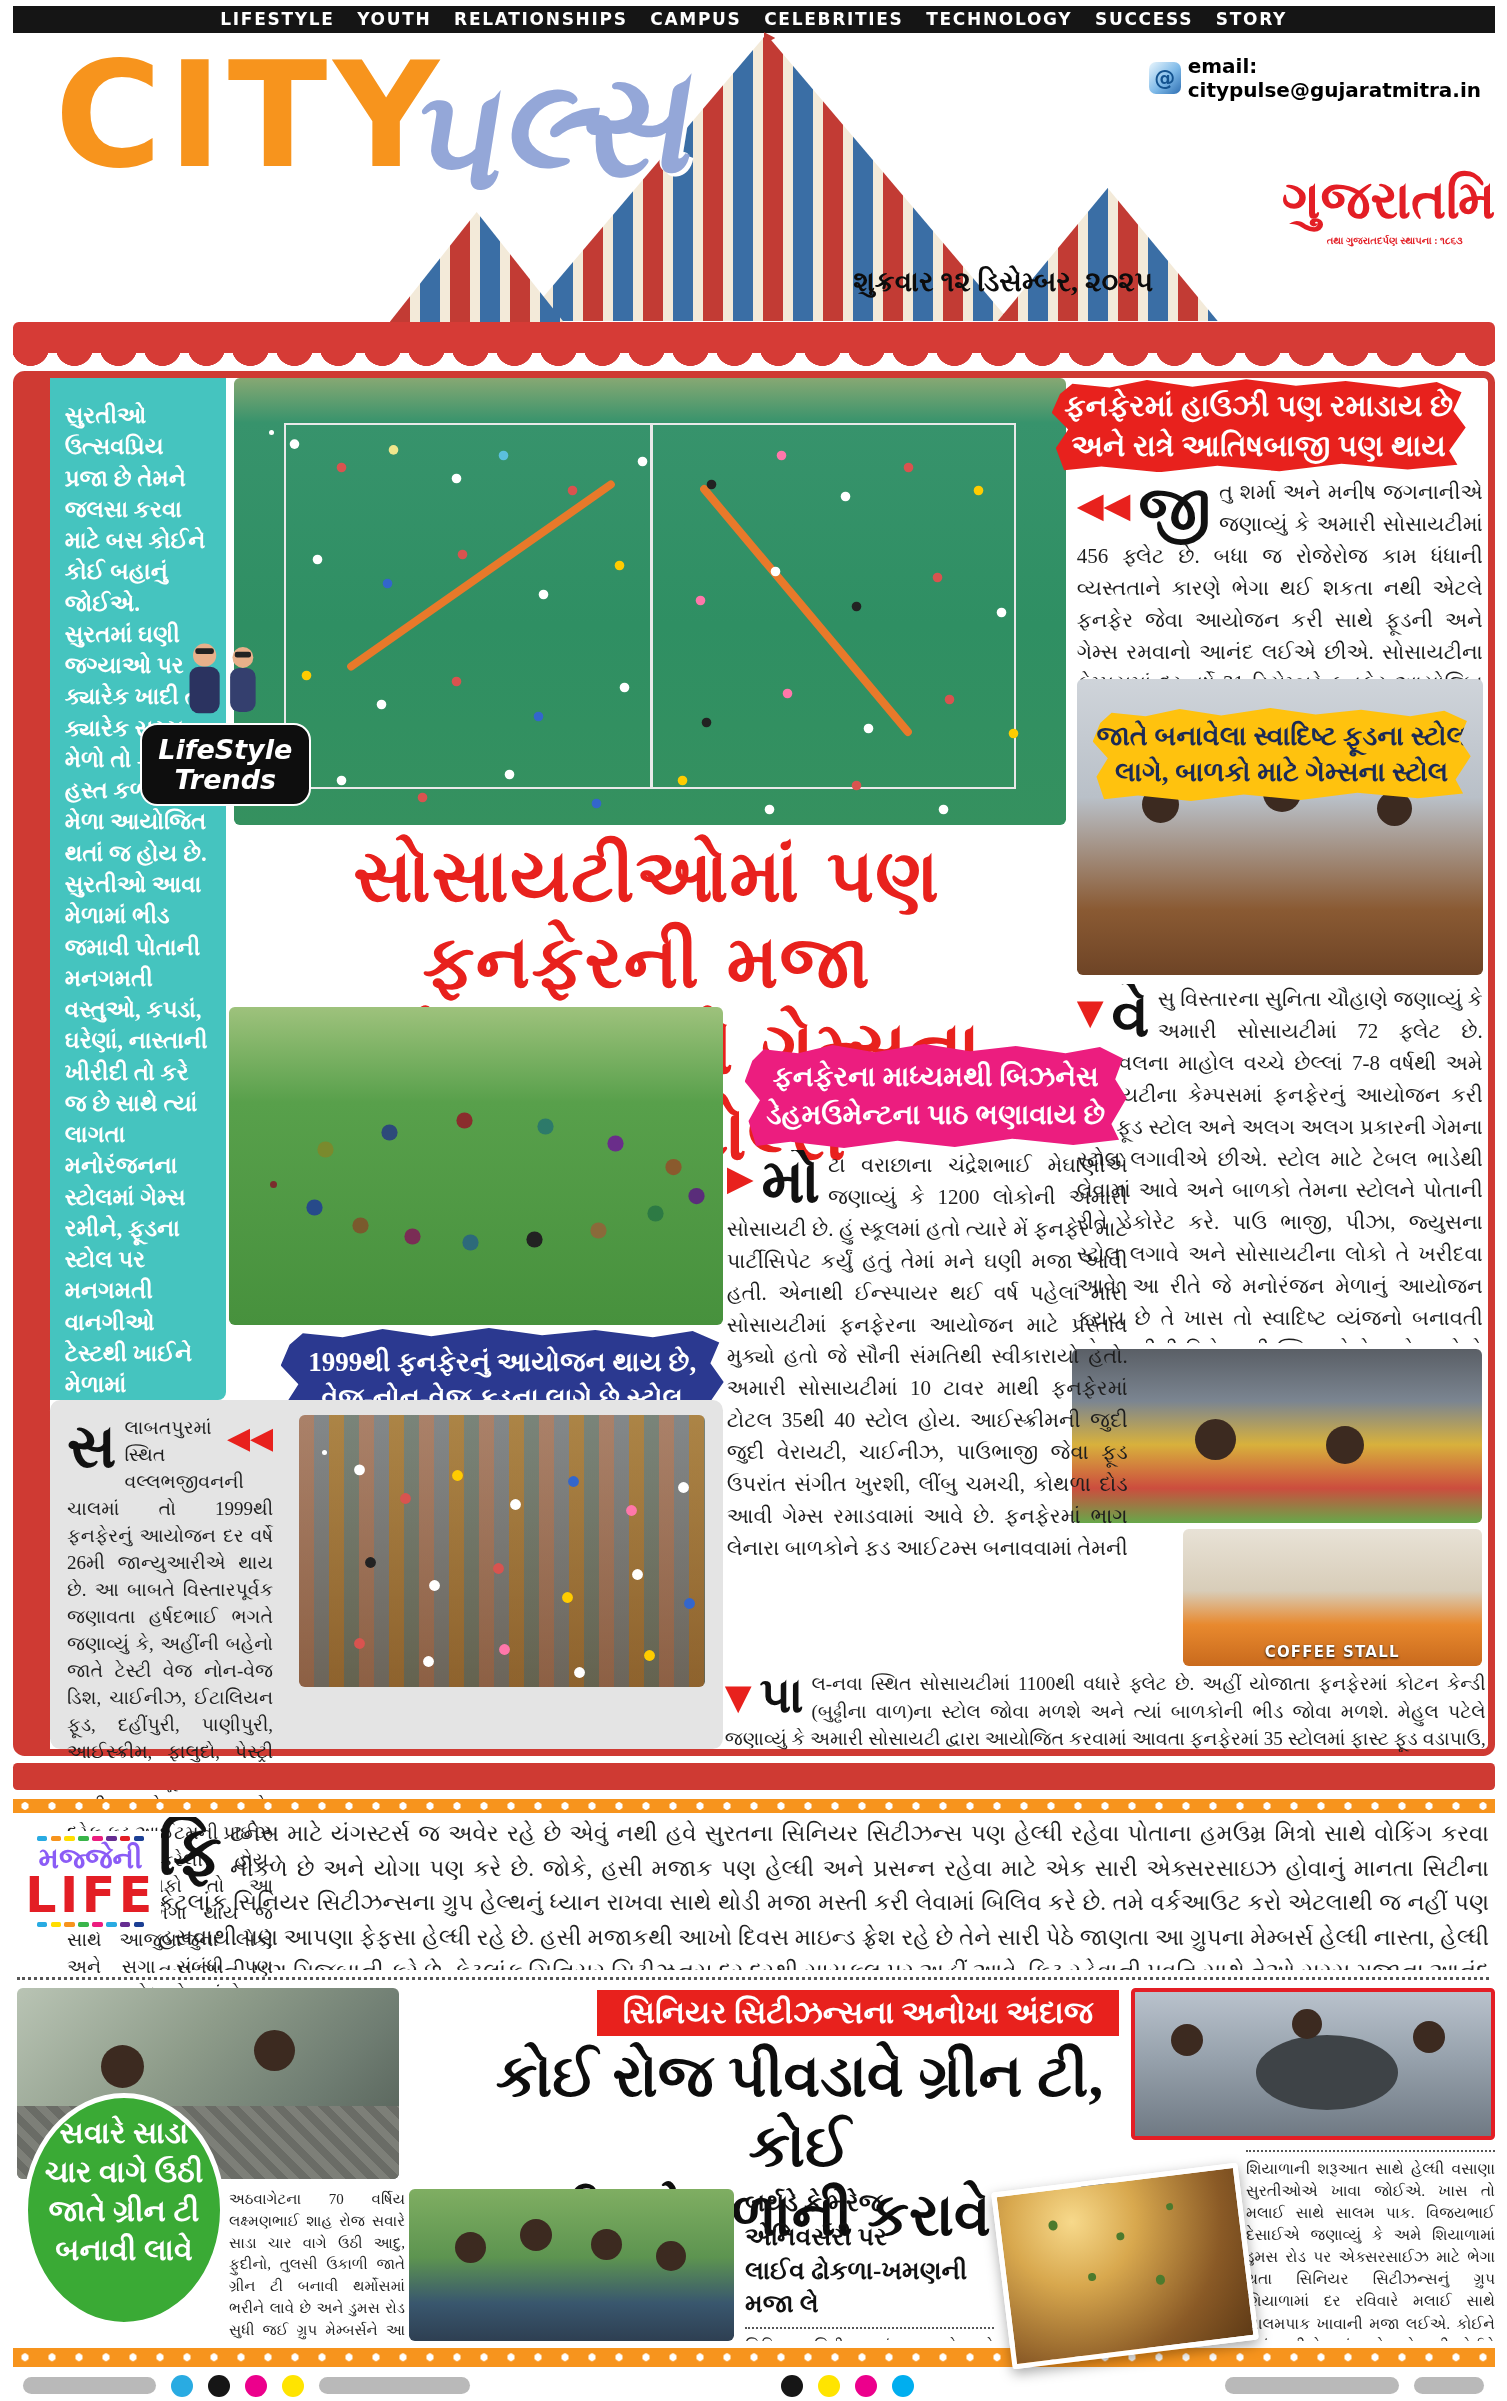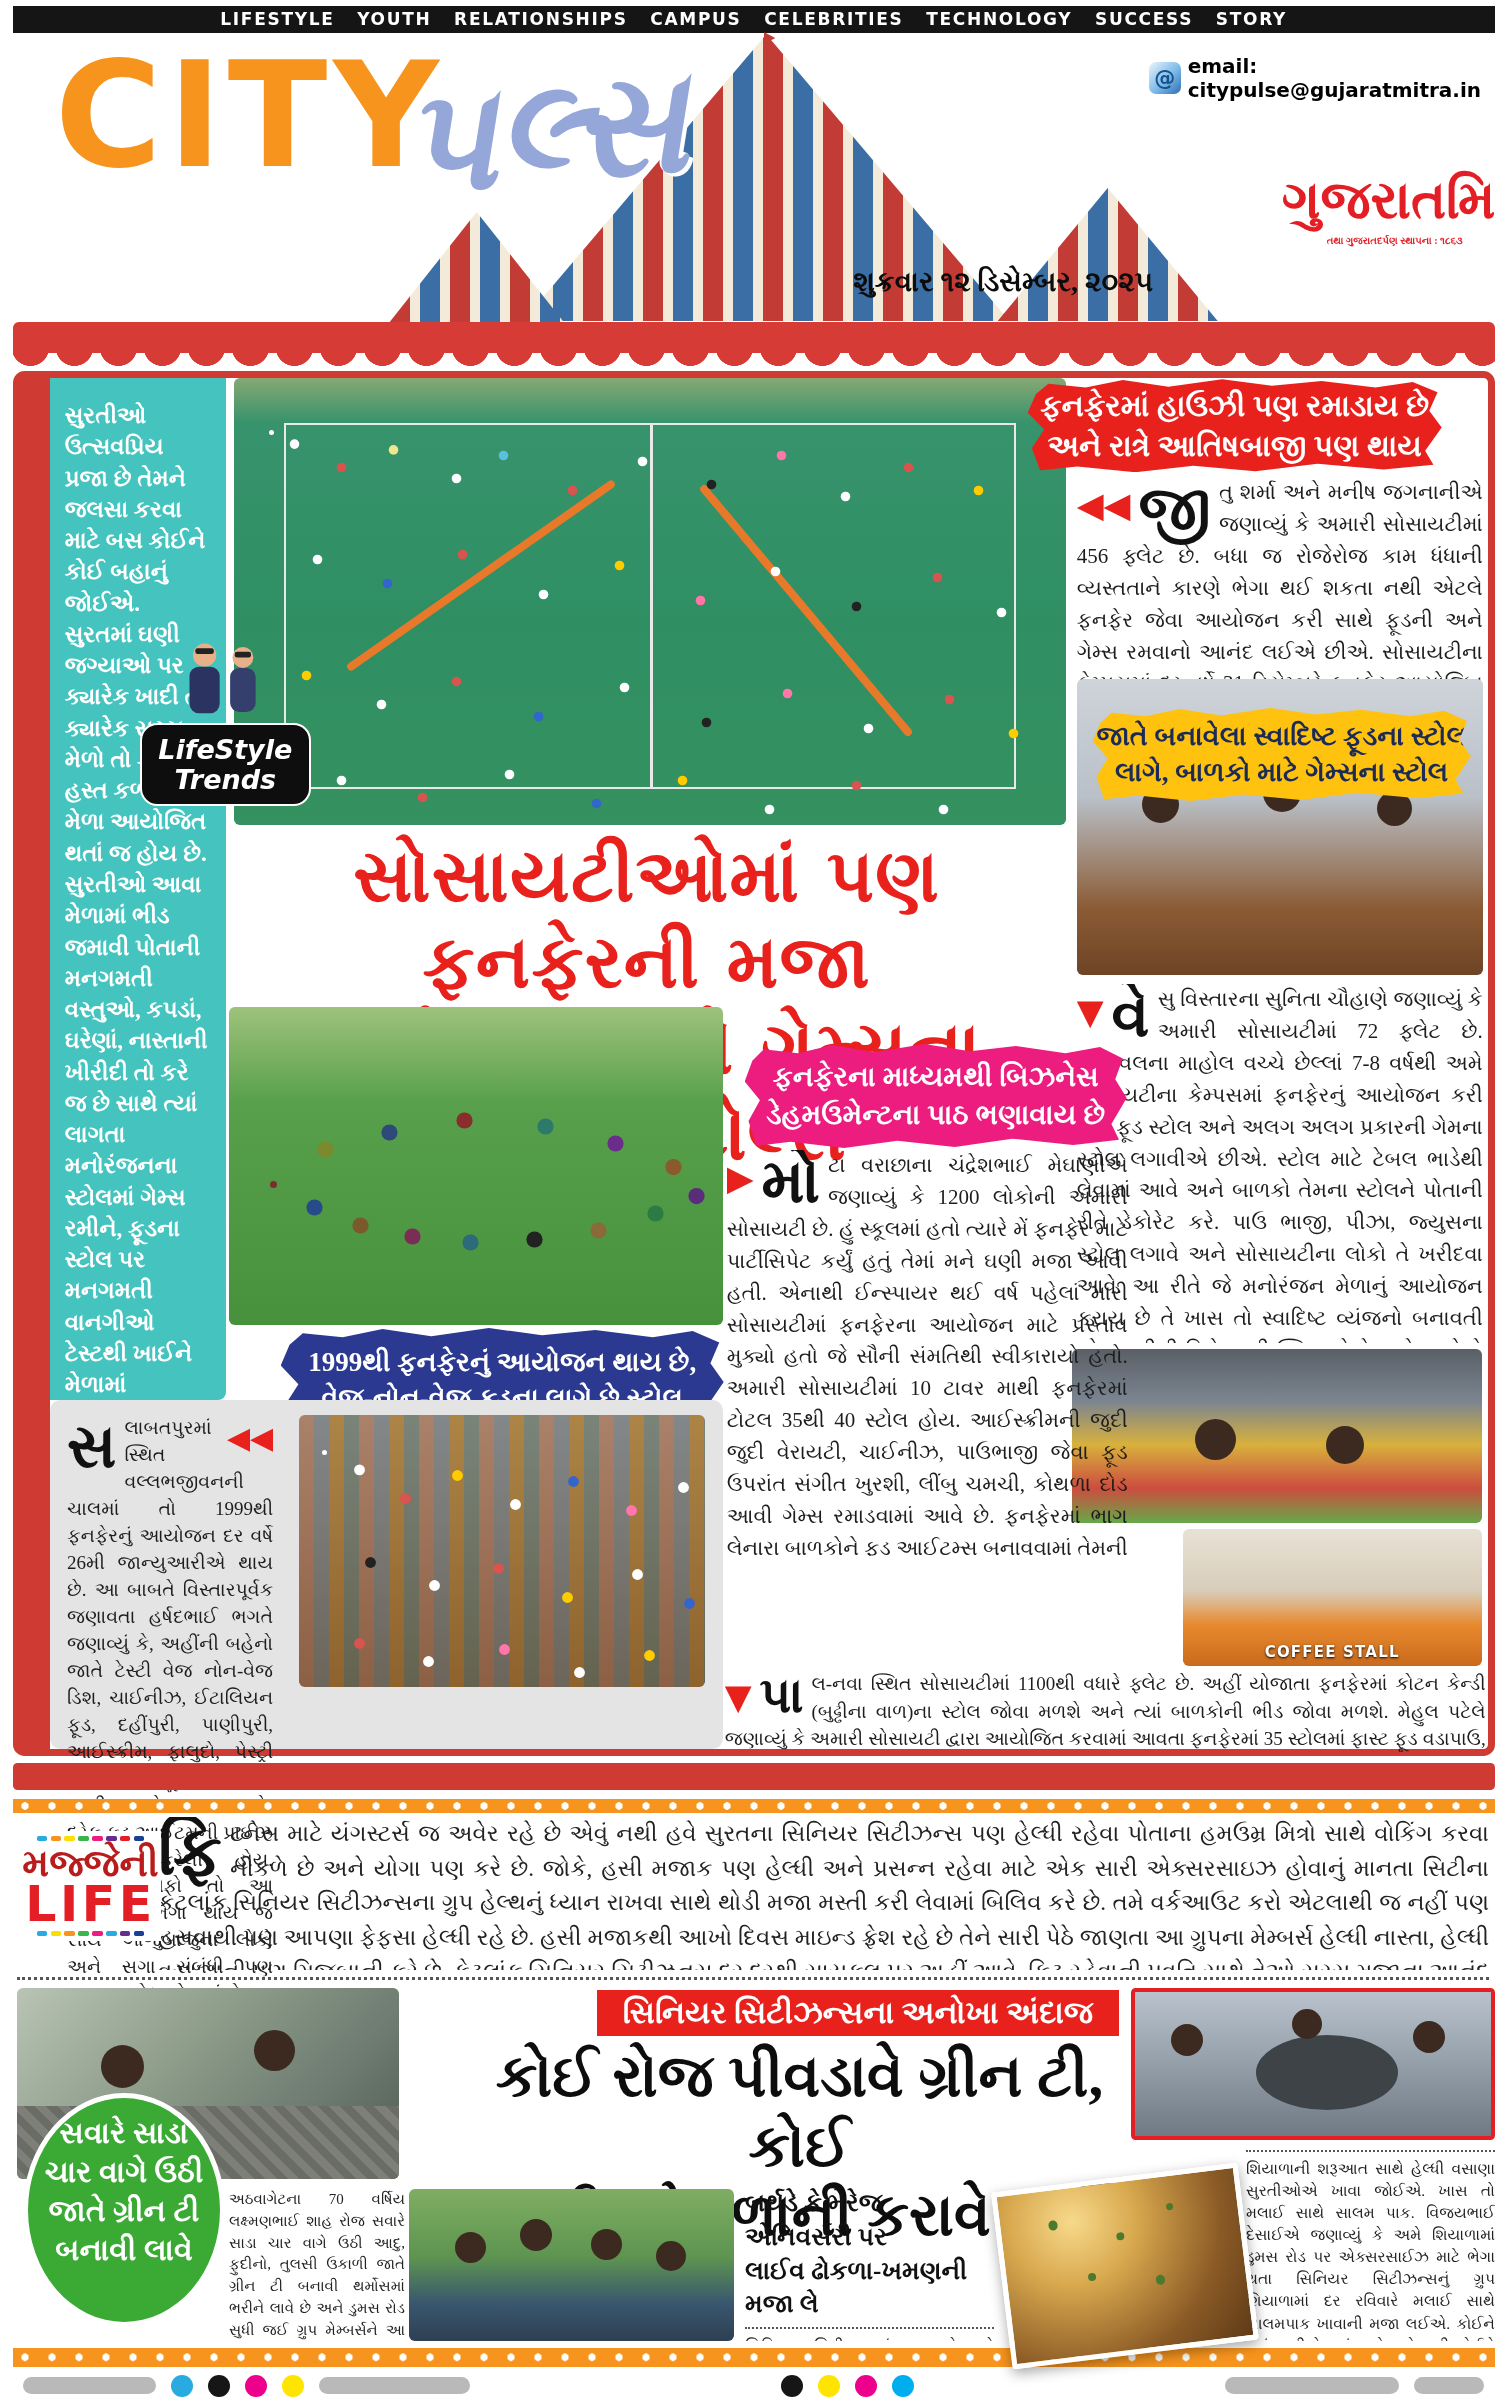--- a/index.html
+++ b/index.html
@@ -68,21 +68,21 @@
   .dots{position:absolute;width:5.2px;height:5.2px;border-radius:50%;background:#fff;}
 
   .headline{left:168px;top:455px;width:858px;text-align:center;color:#e8211d;
       font-family:"DejaVu Sans",sans-serif;font-weight:800;line-height:1.18;font-size:73px;
       letter-spacing:1.2px;}
 
   .splash{box-sizing:border-box;display:flex;flex-direction:column;align-items:center;justify-content:center;
       text-align:center;font-weight:bold;color:#fff;
       clip-path:polygon(2% 16%,5% 5%,14% 9%,23% 1%,34% 8%,47% 0,59% 7%,71% 2%,84% 9%,93% 3%,99% 14%,97% 34%,100% 52%,96% 77%,98% 92%,86% 97%,70% 91%,55% 99%,40% 93%,26% 100%,12% 94%,3% 98%,1% 74%,4% 54%,0 36%);}
 
-  .r-red{left:978px;top:1.2px;width:414px;height:93px;background:#e8211d;font-size:30px;line-height:1.32;}
+  .r-red{left:1002px;top:1.2px;width:414px;height:93px;background:#e8211d;font-size:30px;line-height:1.32;}
   .r-yellow{left:1043px;top:330px;width:378px;height:93px;background:#ffc20e;color:#1b2a56;
       font-size:27px;line-height:1.3;z-index:5;}
   .m-pink{left:695px;top:666px;width:382px;height:104px;background:#ec1d7f;font-size:28px;line-height:1.35;}
   .m-blue{left:231px;top:950px;width:443px;height:104px;background:#2b3990;font-size:27px;line-height:1.35;}
   .m-green{left:695px;top:1186px;width:385px;height:116px;background:#3aaa35;font-size:28px;line-height:1.35;}
 
   .gbody{font-size:21px;line-height:1.52;text-align:justify;color:#1d1d1d;overflow:hidden;}
   .r-gi{left:1027px;top:99px;width:406px;height:227px;}
   .r-ve{left:1027px;top:606px;width:406px;height:359px;}
   .m-mo{left:677px;top:772px;width:401px;height:406px;}
@@ -118,21 +118,21 @@
       background-image:radial-gradient(circle,#fff 3.5px,transparent 4px);background-size:27px 14px;
       background-position:center;}
   .oribbon.top{top:1799px;height:14px;}
   .oribbon.bot{top:2348px;height:18.5px;}
 
   
   .life-logo{position:absolute;left:19.7px;top:1831px;width:137px;text-align:center;z-index:4;background:#fff;
       padding:2.3px;}
   .life-bars{display:flex;gap:3.5px;justify-content:center;margin:2.3px 0;}
   .life-bars i{width:10.4px;height:5.8px;border-radius:1.7px;display:block;}
-  .life-guj{font-family:"DejaVu Sans",sans-serif;font-weight:800;font-size:38px;color:#b91c1c;line-height:1;
+  .life-guj{font-family:"DejaVu Sans",sans-serif;font-weight:800;font-size:29px;color:#8b5cf6;line-height:1;
       text-shadow:1.2px 1.2px 0 #fff;}
   .life-en{font-family:"DejaVu Sans",sans-serif;font-weight:800;font-size:49px;color:#e31e25;line-height:.95;
       letter-spacing:3.5px;}
   .intro{position:absolute;left:158px;top:1817px;width:1331px;height:153px;font-size:23px;line-height:1.5;
       text-align:justify;overflow:hidden;}
   .intro .dropcap{font-size:68px;}
   .dotrule{position:absolute;left:17.4px;top:1977px;width:1472px;border-top:3.5px dotted #555;}
 
   .teaphoto{position:absolute;left:17.4px;top:1988px;width:382px;height:191px;border-radius:5.8px;overflow:hidden;
       background:linear-gradient(135deg,#b9c4b4 0,#8e9c8a 40%,#6f7d72 70%,#4f5a52 100%);}

